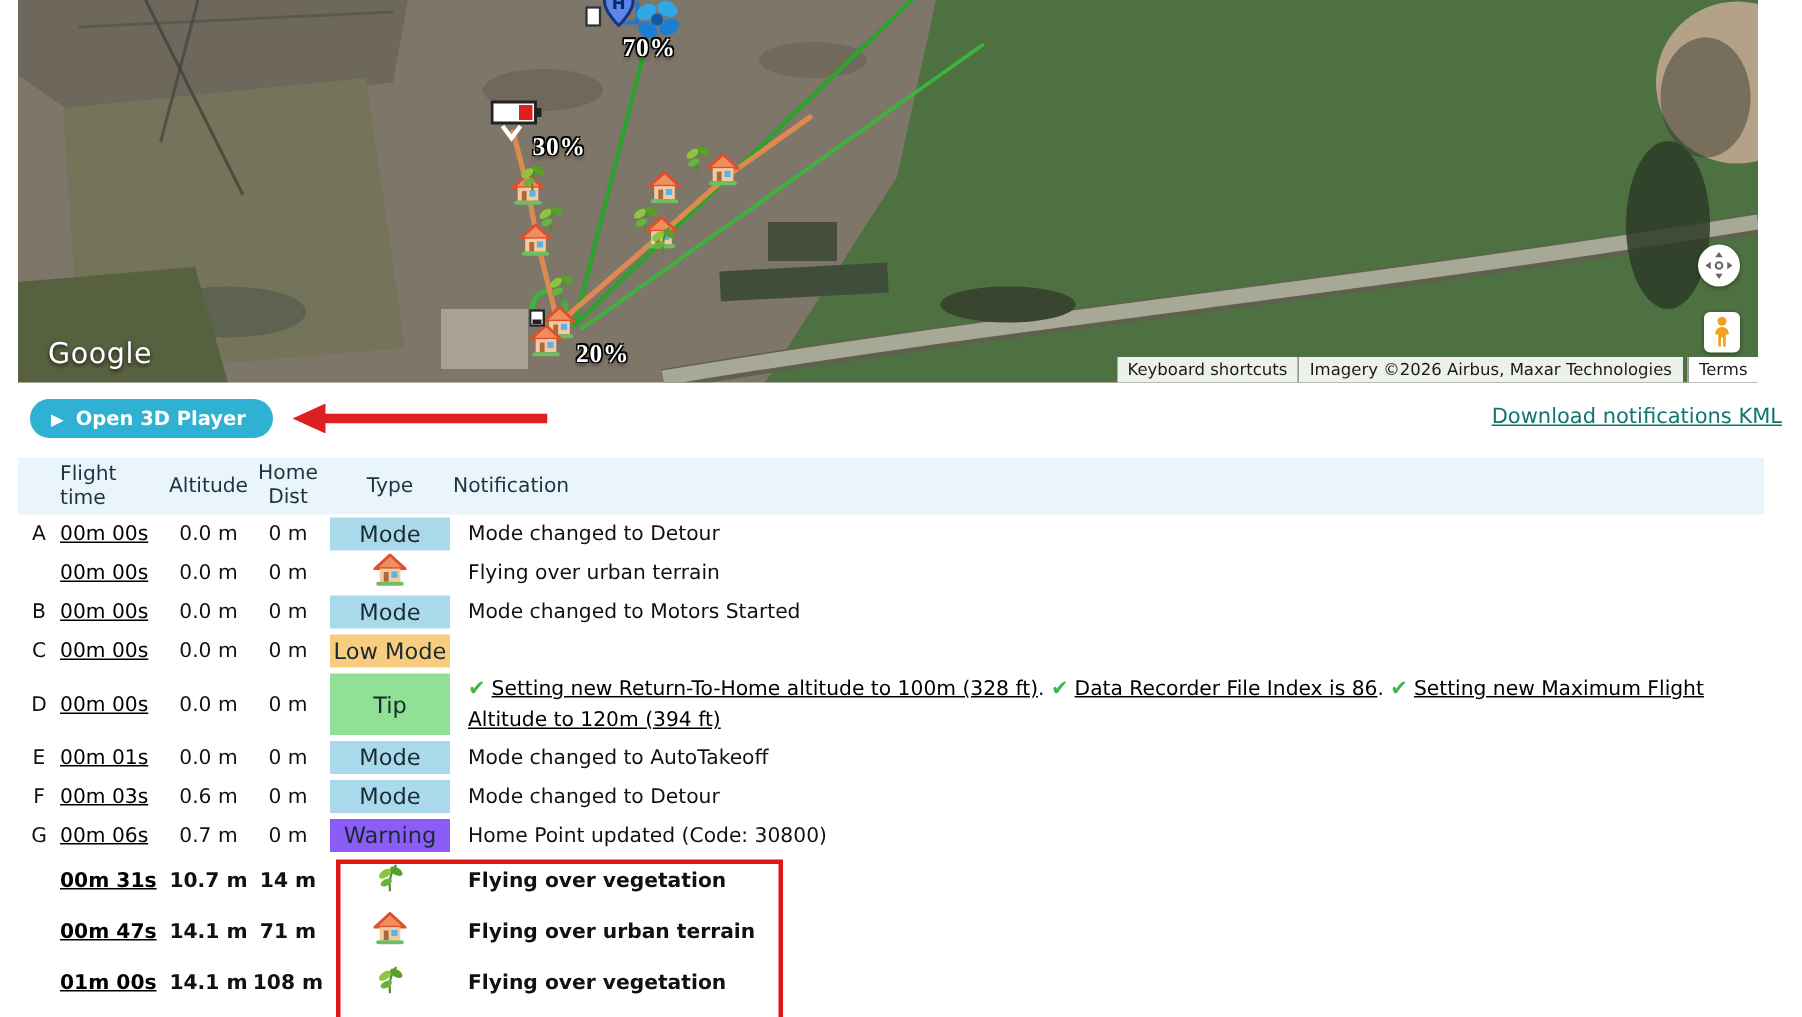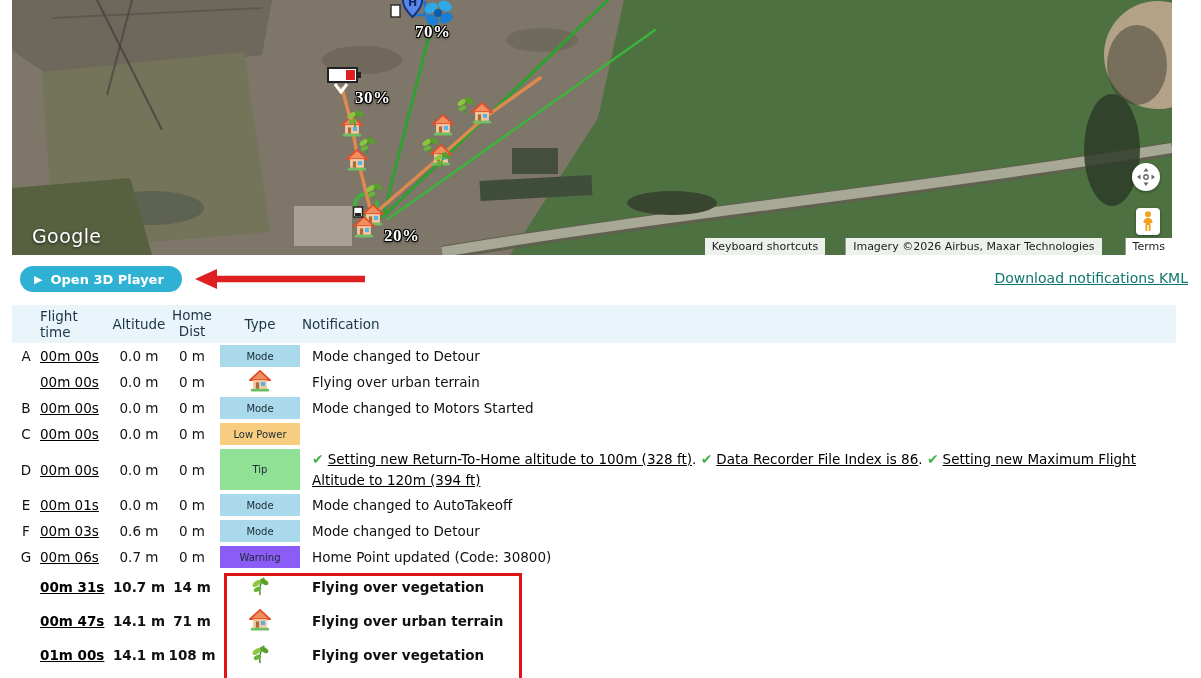--- a/index.html
+++ b/index.html
@@ -8,21 +8,21 @@
 
   
   .map{position:absolute;left:12px;top:0;width:1160px;height:255px;overflow:hidden;background:#7e7668;}
   .map svg.bg{position:absolute;left:0;top:0;}
   .overlay{position:absolute;left:0;top:0;pointer-events:none;}
   .mk{position:absolute;display:block;line-height:0;}
   .pct{position:absolute;color:#fff;font-weight:700;font-size:17px;letter-spacing:.5px;
     text-shadow:-1px -1px 0 #000,1px -1px 0 #000,-1px 1px 0 #000,1px 1px 0 #000,0 2px 3px rgba(0,0,0,.55);font-family:Liberation Serif, serif;}
   .google-logo{position:absolute;left:20px;bottom:8px;color:#fff;font-size:19px;font-weight:500;
     letter-spacing:.4px;text-shadow:0 1px 3px rgba(0,0,0,.7);}
-  .attrib{position:absolute;right:0;bottom:0;display:flex;font-size:11px;color:#1b1b1b;gap:20px;}
+  .attrib{position:absolute;right:0;bottom:0;display:flex;font-size:11px;color:#1b1b1b;}
   .attrib .seg{background:rgba(255,255,255,.9);padding:2px 7px;white-space:nowrap;}
   .attrib .seg + .seg{border-left:1px solid #999;}
   .attrib .terms{margin-left:3px;background:#fff;}
   .pan-btn{position:absolute;right:12px;top:163px;width:28px;height:28px;border-radius:50%;
     background:#fff;box-shadow:0 1px 3px rgba(0,0,0,.4);display:flex;align-items:center;justify-content:center;}
   .pegman{position:absolute;right:12px;top:208px;width:24px;height:27px;border-radius:4px;
     background:#fff;box-shadow:0 1px 3px rgba(0,0,0,.4);display:flex;align-items:center;justify-content:center;}
 
   
   .toolbar{position:absolute;left:12px;top:266px;right:13px;height:28px;}
@@ -40,21 +40,21 @@
   .thead .c{padding:3px 0;}
   .c-center{text-align:center;}
   .c-note{padding-left:10px;text-align:left;}
   .c-dist{width:46px;margin:0 auto;line-height:1.15;}
   .row{min-height:26px;font-size:13.5px;color:#111;}
   .row.tall{min-height:45px;}
   .row.spaced{min-height:34px;font-weight:bold;}
   .letter{text-align:center;font-size:13.5px;color:#111;}
   .tlink{color:#000;text-decoration:underline;}
   .badge{width:80px;min-height:22px;margin:2px auto;display:flex;align-items:center;justify-content:center;
-    font-size:10px;color:#1a2a33;}
+    font-size:15px;color:#1a2a33;}
   .row.tall .badge{min-height:41px;}
   .typeicon{display:flex;justify-content:center;}
   .note-link{color:#000;text-decoration:underline;}
   .w-icon{color:#f0a21c;font-size:14px;margin-right:5px;}
   .chk-icon{color:#43b34c;font-size:14px;font-weight:700;margin-right:4px;}
   .notecell{line-height:1.5;padding-right:14px;}
   .hl-box{position:absolute;left:224px;top:573px;width:292px;height:103px;border:3px solid #e11414;pointer-events:none;}
 </style>
 </head>
 <body>
@@ -304,21 +304,21 @@
             <div class="badge" style="background: rgb(169, 217, 235);">Mode</div>
           </div>
           <div class="c-note notecell"><span>Mode changed to Motors Started</span></div>
         </div>
         <div class="grid row">
           <div class="letter">C</div>
           <div><a class="tlink" href="#">00m 00s</a></div>
           <div class="c-center">0.0 m</div>
           <div class="c-center">0 m</div>
           <div>
-            <div class="badge" style="background: rgb(249, 205, 128);">Low Power</div>
+            <div class="badge" style="background: rgb(249, 205, 128);">Low Mode</div>
           </div>
         </div>
         <div class="grid row tall">
           <div class="letter">D</div>
           <div><a class="tlink" href="#">00m 00s</a></div>
           <div class="c-center">0.0 m</div>
           <div class="c-center">0 m</div>
           <div>
             <div class="badge" style="background: rgb(144, 224, 150);">Tip</div>
           </div>

